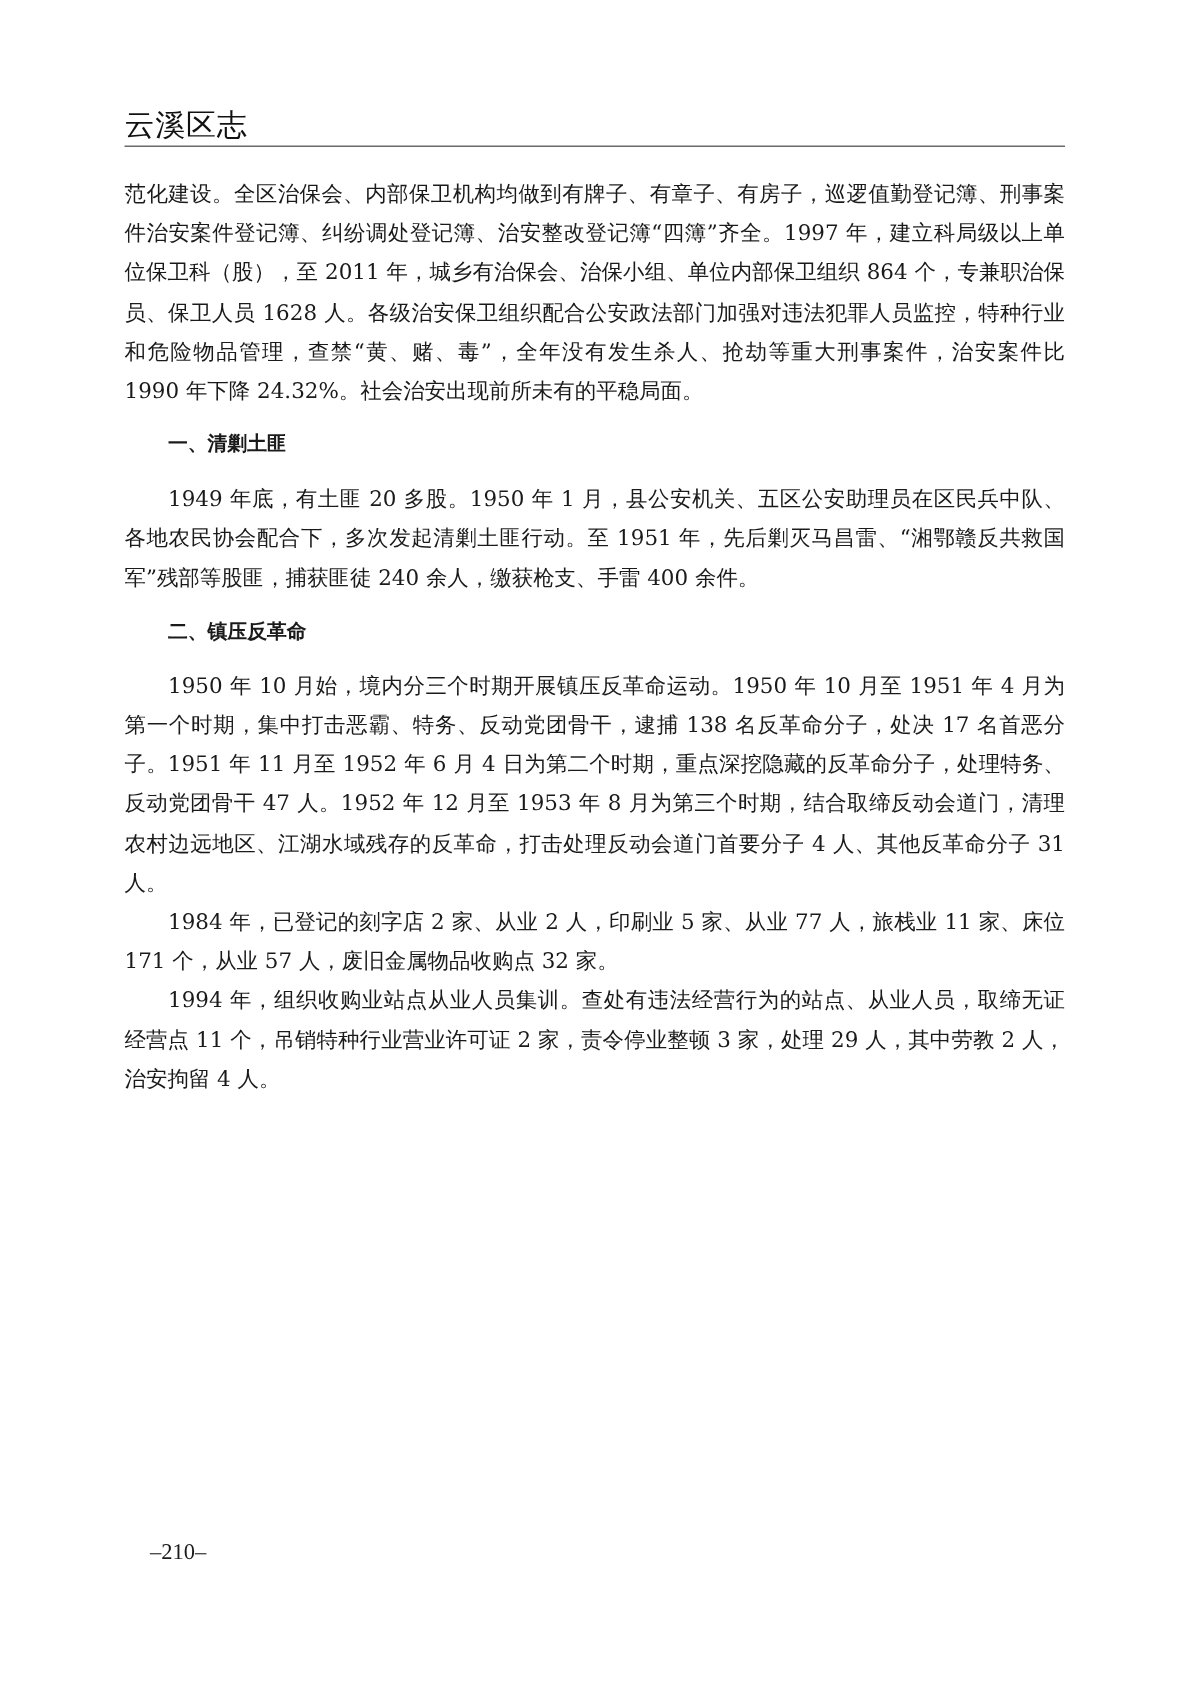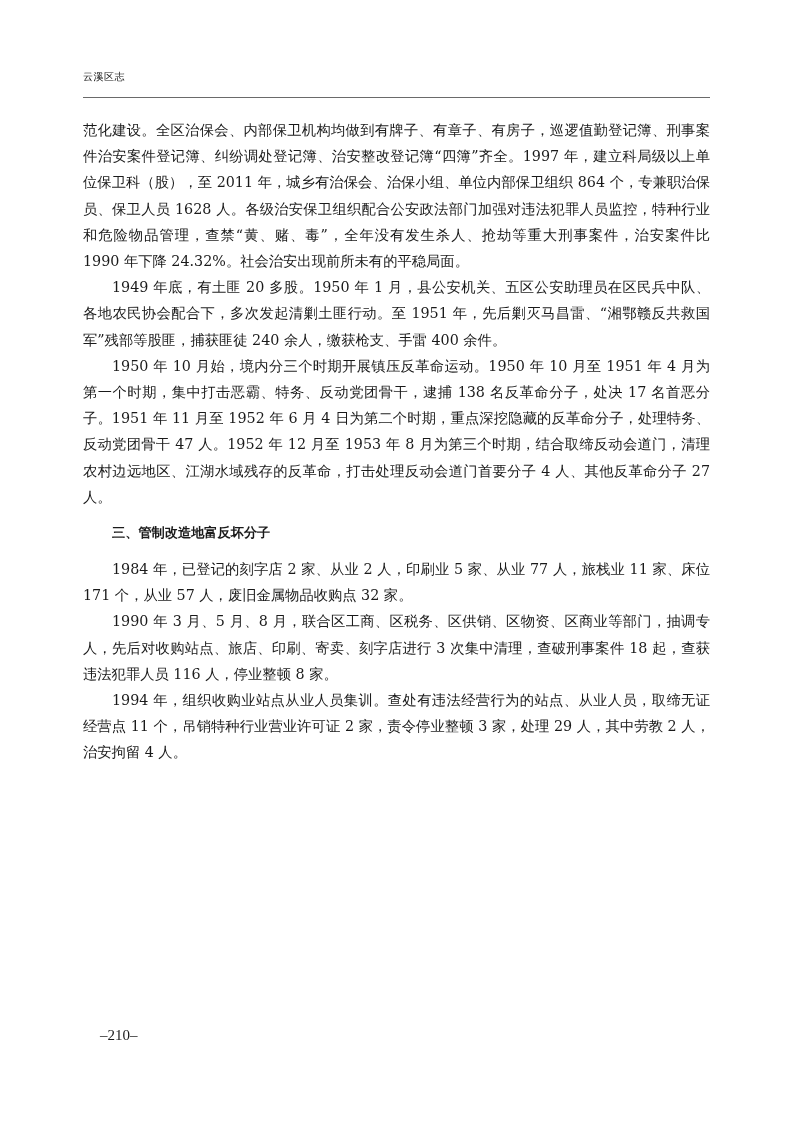--- a/index.html
+++ b/index.html
@@ -1,42 +1,42 @@
 <!DOCTYPE html>
 <html><head>
 <meta charset="utf-8">
 <style>
   html, body { margin: 0; padding: 0; background: #ffffff; }
   body { width: 793px; height: 1122px; position: relative; overflow: hidden;
          font-family: "DejaVu Serif", "Liberation Serif", serif; color: #1a1a1a; }
   .header { position: absolute; left: 83px; top: 70px; width: 627px; }
-  .header-title { font-family: Liberation Serif, serif; font-size: 10px; letter-spacing: 0.5px; color: #111; display:block; height: 22px; }
+  .header-title { font-family: Liberation Serif, serif; font-size: 20px; letter-spacing: 0.5px; color: #111; display:block; height: 22px; }
   .header-rule { position: absolute; left: 0; top: 27px; width: 627px; height: 0; border-top: 1.5px solid #6a6a6a; }
   .content { position: absolute; left: 83px; top: 117px; width: 627px; }
   p { margin: 0; font-size: 14.3px; line-height: 26.2px; text-align: justify; text-justify: inter-character; }
   p.indent { text-indent: 29px; }
   .section-head { font-family: "DejaVu Sans", "Liberation Sans", sans-serif; font-weight: bold; font-size: 13.2px;
                   margin: 11px 0 11px 29px; line-height: 24px; }
   .footer { position: absolute; left: 84px; top: 1027px; font-family: "Liberation Serif", "DejaVu Serif", serif; font-size: 15px; margin-left: 16px; }
 </style>
 </head>
 <body>
 
 <div class="header">
   <span class="header-title">云溪区志</span>
   <div class="header-rule"></div>
 </div>
 
 <div class="content">
   <p>范化建设。全区治保会、内部保卫机构均做到有牌子、有章子、有房子，巡逻值勤登记簿、刑事案件治安案件登记簿、纠纷调处登记簿、治安整改登记簿“四簿”齐全。1997 年，建立科局级以上单位保卫科（股），至 2011 年，城乡有治保会、治保小组、单位内部保卫组织 864 个，专兼职治保员、保卫人员 1628 人。各级治安保卫组织配合公安政法部门加强对违法犯罪人员监控，特种行业和危险物品管理，查禁“黄、赌、毒”，全年没有发生杀人、抢劫等重大刑事案件，治安案件比 1990 年下降 24.32%。社会治安出现前所未有的平稳局面。</p>
 
+  <div class="section-head">一、清剿土匪</div>
   <p class="indent">1949 年底，有土匪 20 多股。1950 年 1 月，县公安机关、五区公安助理员在区民兵中队、各地农民协会配合下，多次发起清剿土匪行动。至 1951 年，先后剿灭马昌雷、“湘鄂赣反共救国军”残部等股匪，捕获匪徒 240 余人，缴获枪支、手雷 400 余件。</p>
 
-  <p class="indent">1950 年 10 月始，境内分三个时期开展镇压反革命运动。1950 年 10 月至 1951 年 4 月为第一个时期，集中打击恶霸、特务、反动党团骨干，逮捕 138 名反革命分子，处决 17 名首恶分子。1951 年 11 月至 1952 年 6 月 4 日为第二个时期，重点深挖隐藏的反革命分子，处理特务、反动党团骨干 47 人。1952 年 12 月至 1953 年 8 月为第三个时期，结合取缔反动会道门，清理农村边远地区、江湖水域残存的反革命，打击处理反动会道门首要分子 4 人、其他反革命分子 27 人。</p>
+  <div class="section-head">二、镇压反革命</div>
+  <p class="indent">1950 年 10 月始，境内分三个时期开展镇压反革命运动。1950 年 10 月至 1951 年 4 月为第一个时期，集中打击恶霸、特务、反动党团骨干，逮捕 138 名反革命分子，处决 17 名首恶分子。1951 年 11 月至 1952 年 6 月 4 日为第二个时期，重点深挖隐藏的反革命分子，处理特务、反动党团骨干 47 人。1952 年 12 月至 1953 年 8 月为第三个时期，结合取缔反动会道门，清理农村边远地区、江湖水域残存的反革命，打击处理反动会道门首要分子 4 人、其他反革命分子 31 人。</p>
 
-  <div class="section-head">三、管制改造地富反坏分子</div>
 
   <p class="indent">1984 年，已登记的刻字店 2 家、从业 2 人，印刷业 5 家、从业 77 人，旅栈业 11 家、床位 171 个，从业 57 人，废旧金属物品收购点 32 家。</p>
-  <p class="indent">1990 年 3 月、5 月、8 月，联合区工商、区税务、区供销、区物资、区商业等部门，抽调专人，先后对收购站点、旅店、印刷、寄卖、刻字店进行 3 次集中清理，查破刑事案件 18 起，查获违法犯罪人员 116 人，停业整顿 8 家。</p>
   <p class="indent">1994 年，组织收购业站点从业人员集训。查处有违法经营行为的站点、从业人员，取缔无证经营点 11 个，吊销特种行业营业许可证 2 家，责令停业整顿 3 家，处理 29 人，其中劳教 2 人，治安拘留 4 人。</p>
 </div>
 
 <div class="footer">–210–</div>
 
 </body></html>

